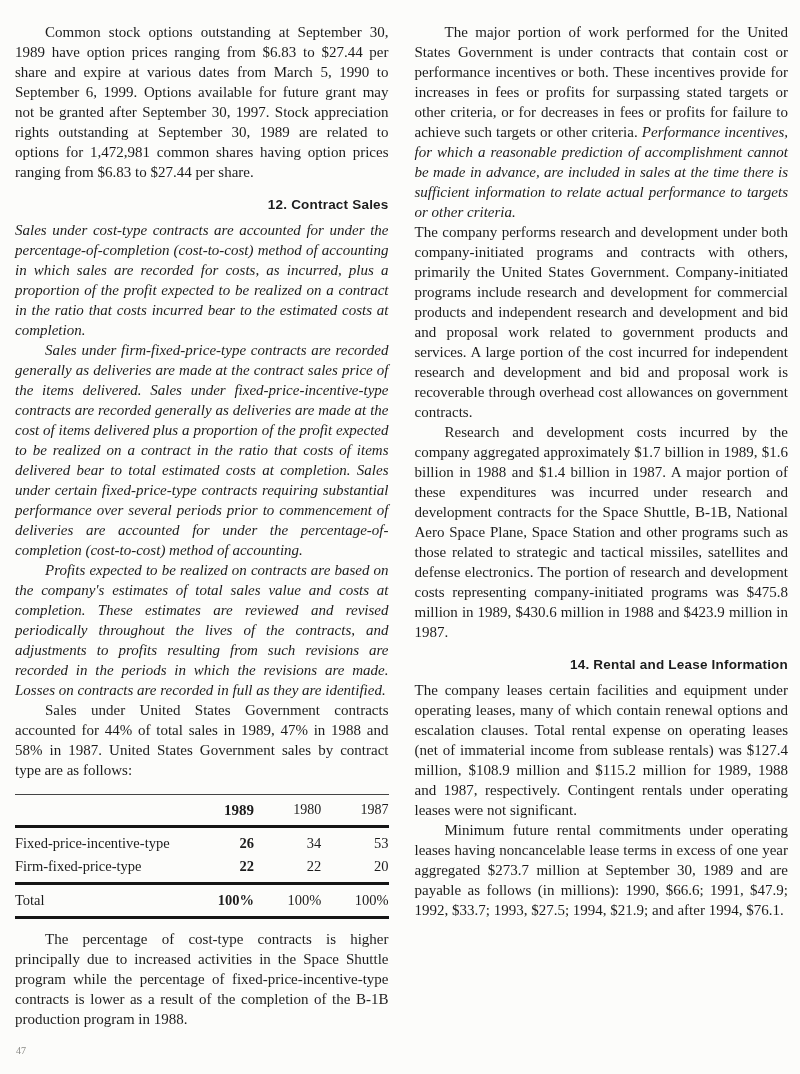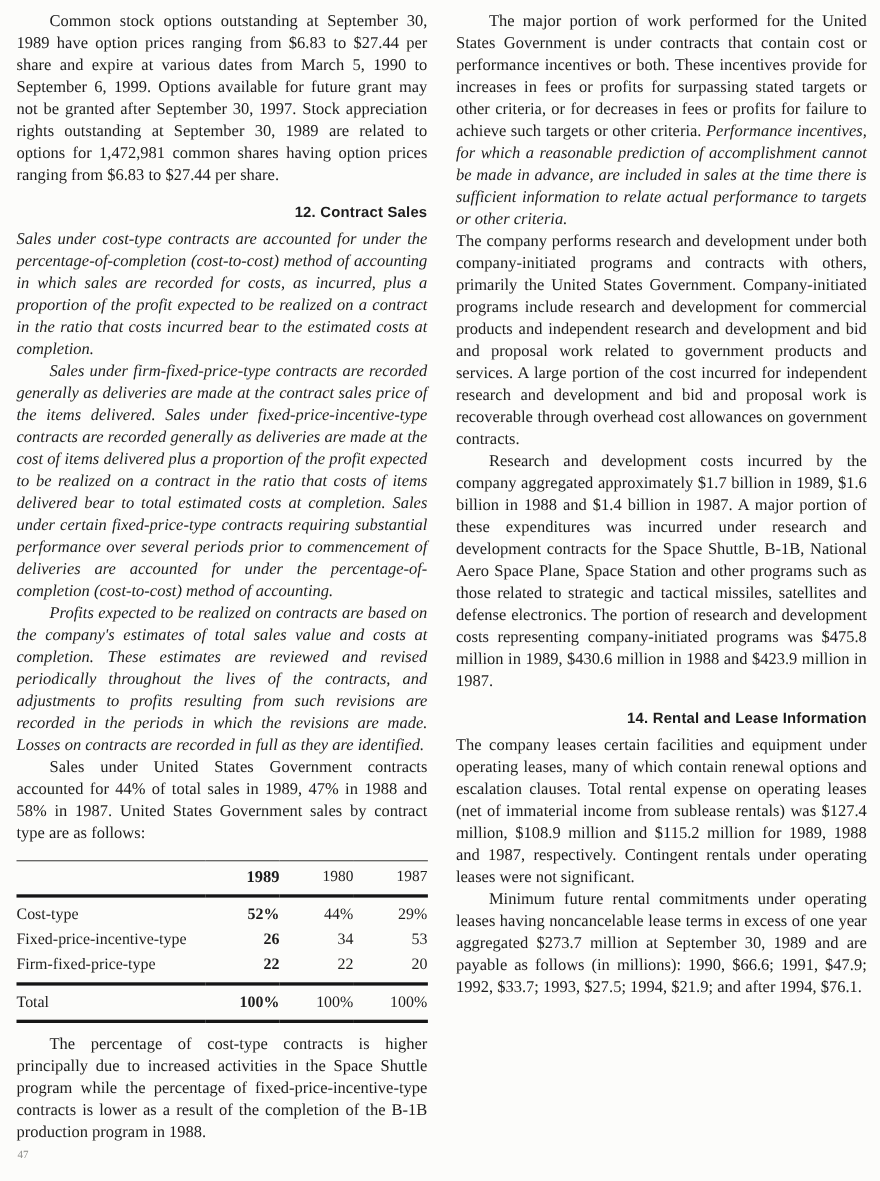--- a/index.html
+++ b/index.html
@@ -7,21 +7,21 @@
     width:800px;height:1074px;
     background:#fcfcfa;
     color:#1c1c1c;
     font-family:"Liberation Serif","DejaVu Serif",serif;
     position:relative;
     overflow:hidden;
   }
   .page{
     display:flex;
     gap:26px;
-    padding:10px 12px 0 15px;
+    padding:22px 12px 0 15px;
     box-sizing:border-box;
     width:800px;
   }
   .col{
     flex:1;
     font-size:15px;
     line-height:20px;
     text-align:justify;
   }
   p{margin:0;}
@@ -89,26 +89,20 @@
       <thead>
         <tr>
           <th class="lab"></th>
           <th class="num y89">1989</th>
           <th class="num">1980</th>
           <th class="num">1987</th>
         </tr>
       </thead>
       <tbody>
         <tr>
-          <td class="lab">Cost-type</td>
-          <td class="num b">52%</td>
-          <td class="num">44%</td>
-          <td class="num">29%</td>
-        </tr>
-        <tr>
           <td class="lab">Fixed-price-incentive-type</td>
           <td class="num b">26</td>
           <td class="num">34</td>
           <td class="num">53</td>
         </tr>
         <tr>
           <td class="lab">Firm-fixed-price-type</td>
           <td class="num b">22</td>
           <td class="num">22</td>
           <td class="num">20</td>

